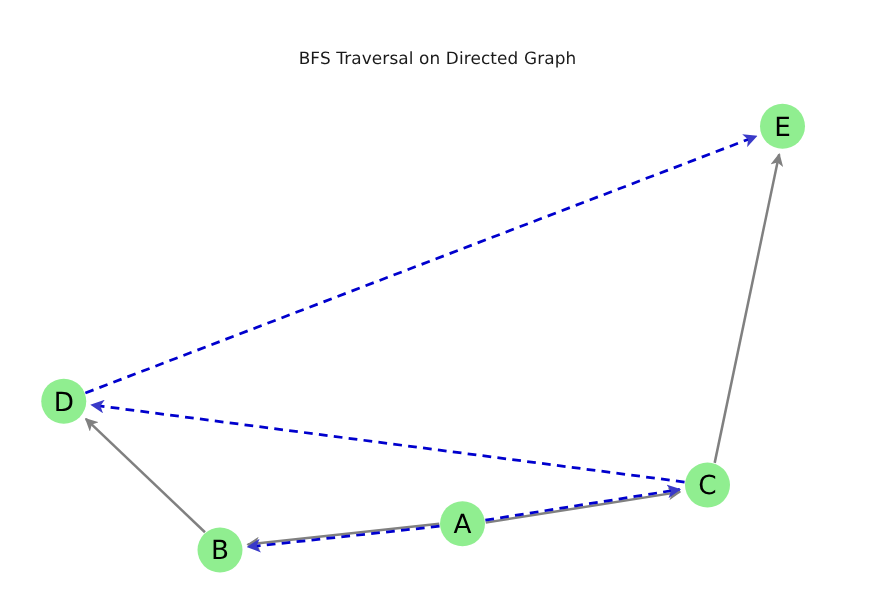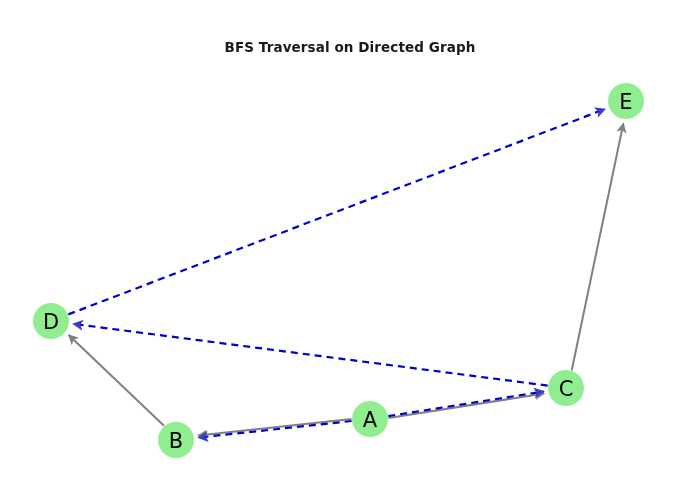--- a/index.html
+++ b/index.html
@@ -23,21 +23,20 @@
   #figure-title {
     position: absolute;
     left: 0;
     top: 39px;
     width: 700px;
     text-align: center;
     font-size: 13.5px;
     color: #1a1a1a;
     font-family: "DejaVu Sans", sans-serif;
     letter-spacing: 0.1px;
-    font-weight: bold;
   }
   #graph-canvas {
     position: absolute;
     left: 0;
     top: 0;
     width: 700px;
     height: 477px;
   }
   .node-circle {
     stroke: none;

